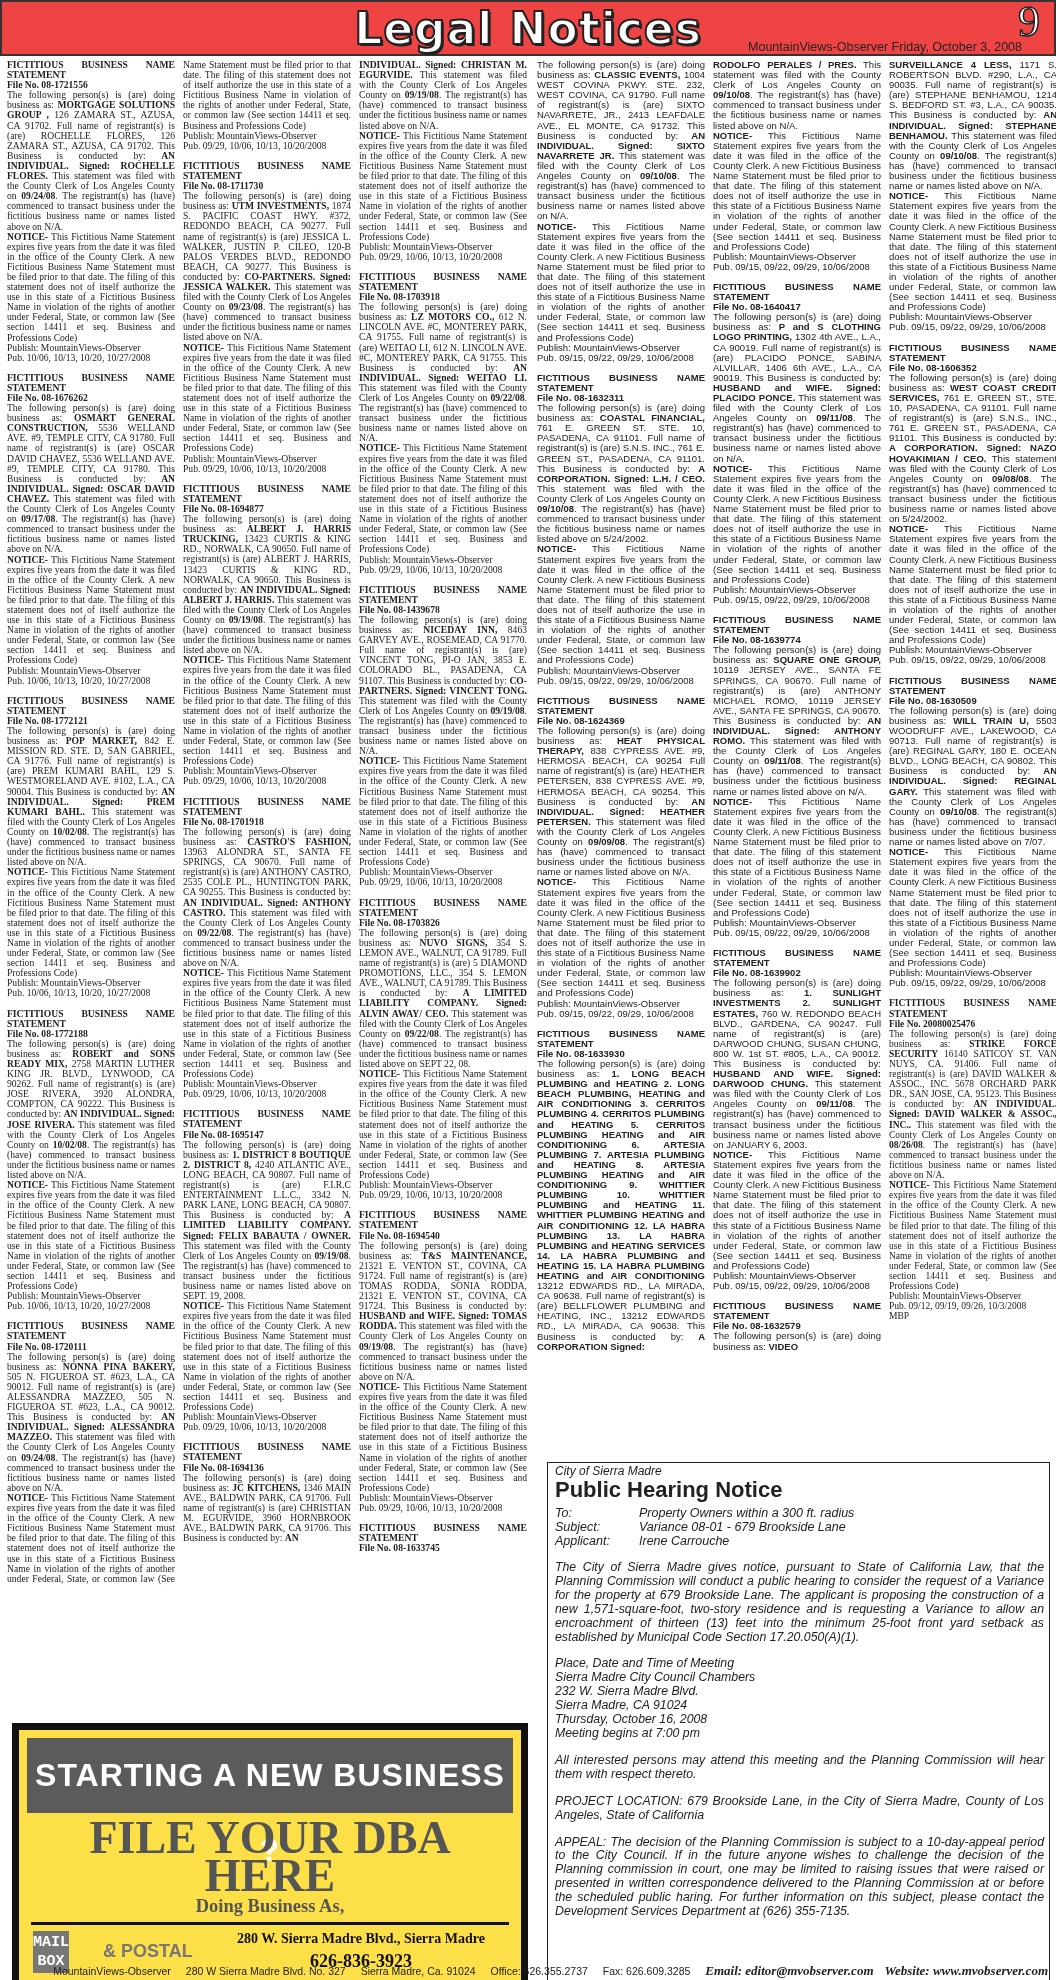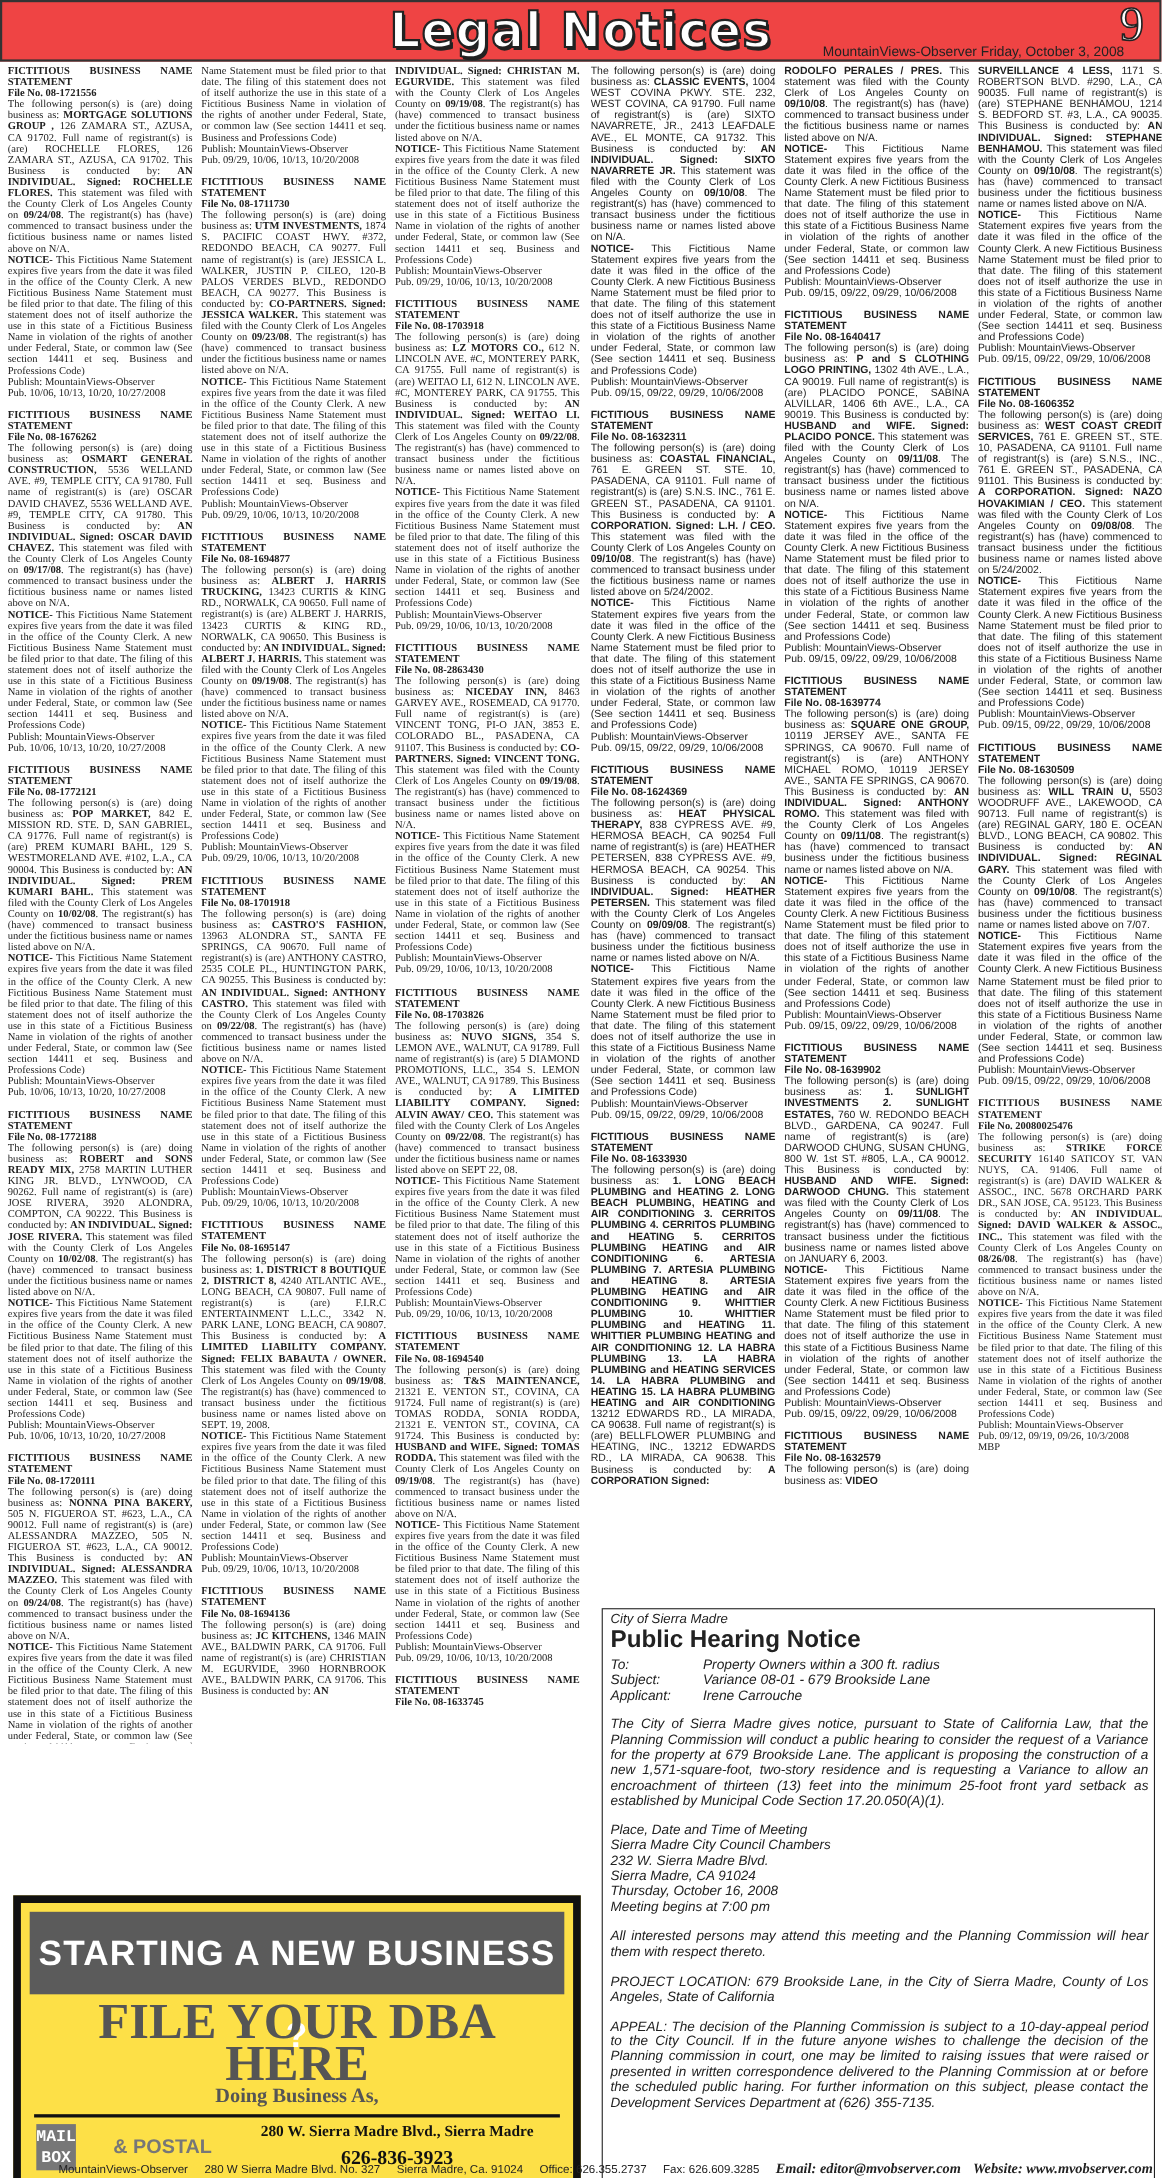--- a/index.html
+++ b/index.html
@@ -209,21 +209,21 @@
       <div class="notice">
         <div class="hdr"><span class="line1">FICTITIOUS BUSINESS NAME</span><span>STATEMENT</span></div>
         <div class="hdr">File No. 08-1703918</div>
         <p><span>The following person(s) is (are) doing business as:</span> <b>LZ MOTORS CO.,</b> <span>612 N. LINCOLN AVE. #C, MONTEREY PARK, CA 91755. Full name of registrant(s) is (are) WEITAO LI, 612 N. LINCOLN AVE. #C, MONTEREY PARK, CA 91755. This Business is conducted by:</span> <b>AN INDIVIDUAL. Signed: WEITAO LI.</b> <span>This statement was filed with the County Clerk of Los Angeles County on</span> <b>09/22/08</b><span>. The registrant(s) has (have) commenced to transact business under the fictitious business name or names listed above on N/A.</span></p>
         <p><b>NOTICE-</b> <span>This Fictitious Name Statement expires five years from the date it was filed in the office of the County Clerk. A new Fictitious Business Name Statement must be filed prior to that date. The filing of this statement does not of itself authorize the use in this state of a Fictitious Business Name in violation of the rights of another under Federal, State, or common law (See section 14411 et seq. Business and Professions Code)</span></p>
         <p>Publish: MountainViews-Observer</p>
         <p>Pub. 09/29, 10/06, 10/13, 10/20/2008</p>
       </div>
       <div class="notice">
         <div class="hdr"><span class="line1">FICTITIOUS BUSINESS NAME</span><span>STATEMENT</span></div>
-        <div class="hdr">File No. 08-2863430</div>
+        <div class="hdr">File No. 08-1439678</div>
         <p><span>The following person(s) is (are) doing business as:</span> <b>NICEDAY INN,</b> <span>8463 GARVEY AVE., ROSEMEAD, CA 91770. Full name of registrant(s) is (are) VINCENT TONG, PI-O JAN, 3853 E. COLORADO BL., PASADENA, CA 91107. This Business is conducted by:</span> <b>CO-PARTNERS. Signed: VINCENT TONG.</b> <span>This statement was filed with the County Clerk of Los Angeles County on</span> <b>09/19/08</b><span>. The registrant(s) has (have) commenced to transact business under the fictitious business name or names listed above on N/A.</span></p>
         <p><b>NOTICE-</b> <span>This Fictitious Name Statement expires five years from the date it was filed in the office of the County Clerk. A new Fictitious Business Name Statement must be filed prior to that date. The filing of this statement does not of itself authorize the use in this state of a Fictitious Business Name in violation of the rights of another under Federal, State, or common law (See section 14411 et seq. Business and Professions Code)</span></p>
         <p>Publish: MountainViews-Observer</p>
         <p>Pub. 09/29, 10/06, 10/13, 10/20/2008</p>
       </div>
       <div class="notice">
         <div class="hdr"><span class="line1">FICTITIOUS BUSINESS NAME</span><span>STATEMENT</span></div>
         <div class="hdr">File No. 08-1703826</div>
         <p><span>The following person(s) is (are) doing business as:</span> <b>NUVO SIGNS,</b> <span>354 S. LEMON AVE., WALNUT, CA 91789. Full name of registrant(s) is (are) 5 DIAMOND PROMOTIONS, LLC., 354 S. LEMON AVE., WALNUT, CA 91789. This Business is conducted by:</span> <b>A LIMITED LIABILITY COMPANY. Signed: ALVIN AWAY/ CEO.</b> <span>This statement was filed with the County Clerk of Los Angeles County on</span> <b>09/22/08</b><span>. The registrant(s) has (have) commenced to transact business under the fictitious business name or names listed above on SEPT 22, 08.</span></p>
         <p><b>NOTICE-</b> <span>This Fictitious Name Statement expires five years from the date it was filed in the office of the County Clerk. A new Fictitious Business Name Statement must be filed prior to that date. The filing of this statement does not of itself authorize the use in this state of a Fictitious Business Name in violation of the rights of another under Federal, State, or common law (See section 14411 et seq. Business and Professions Code)</span></p>

